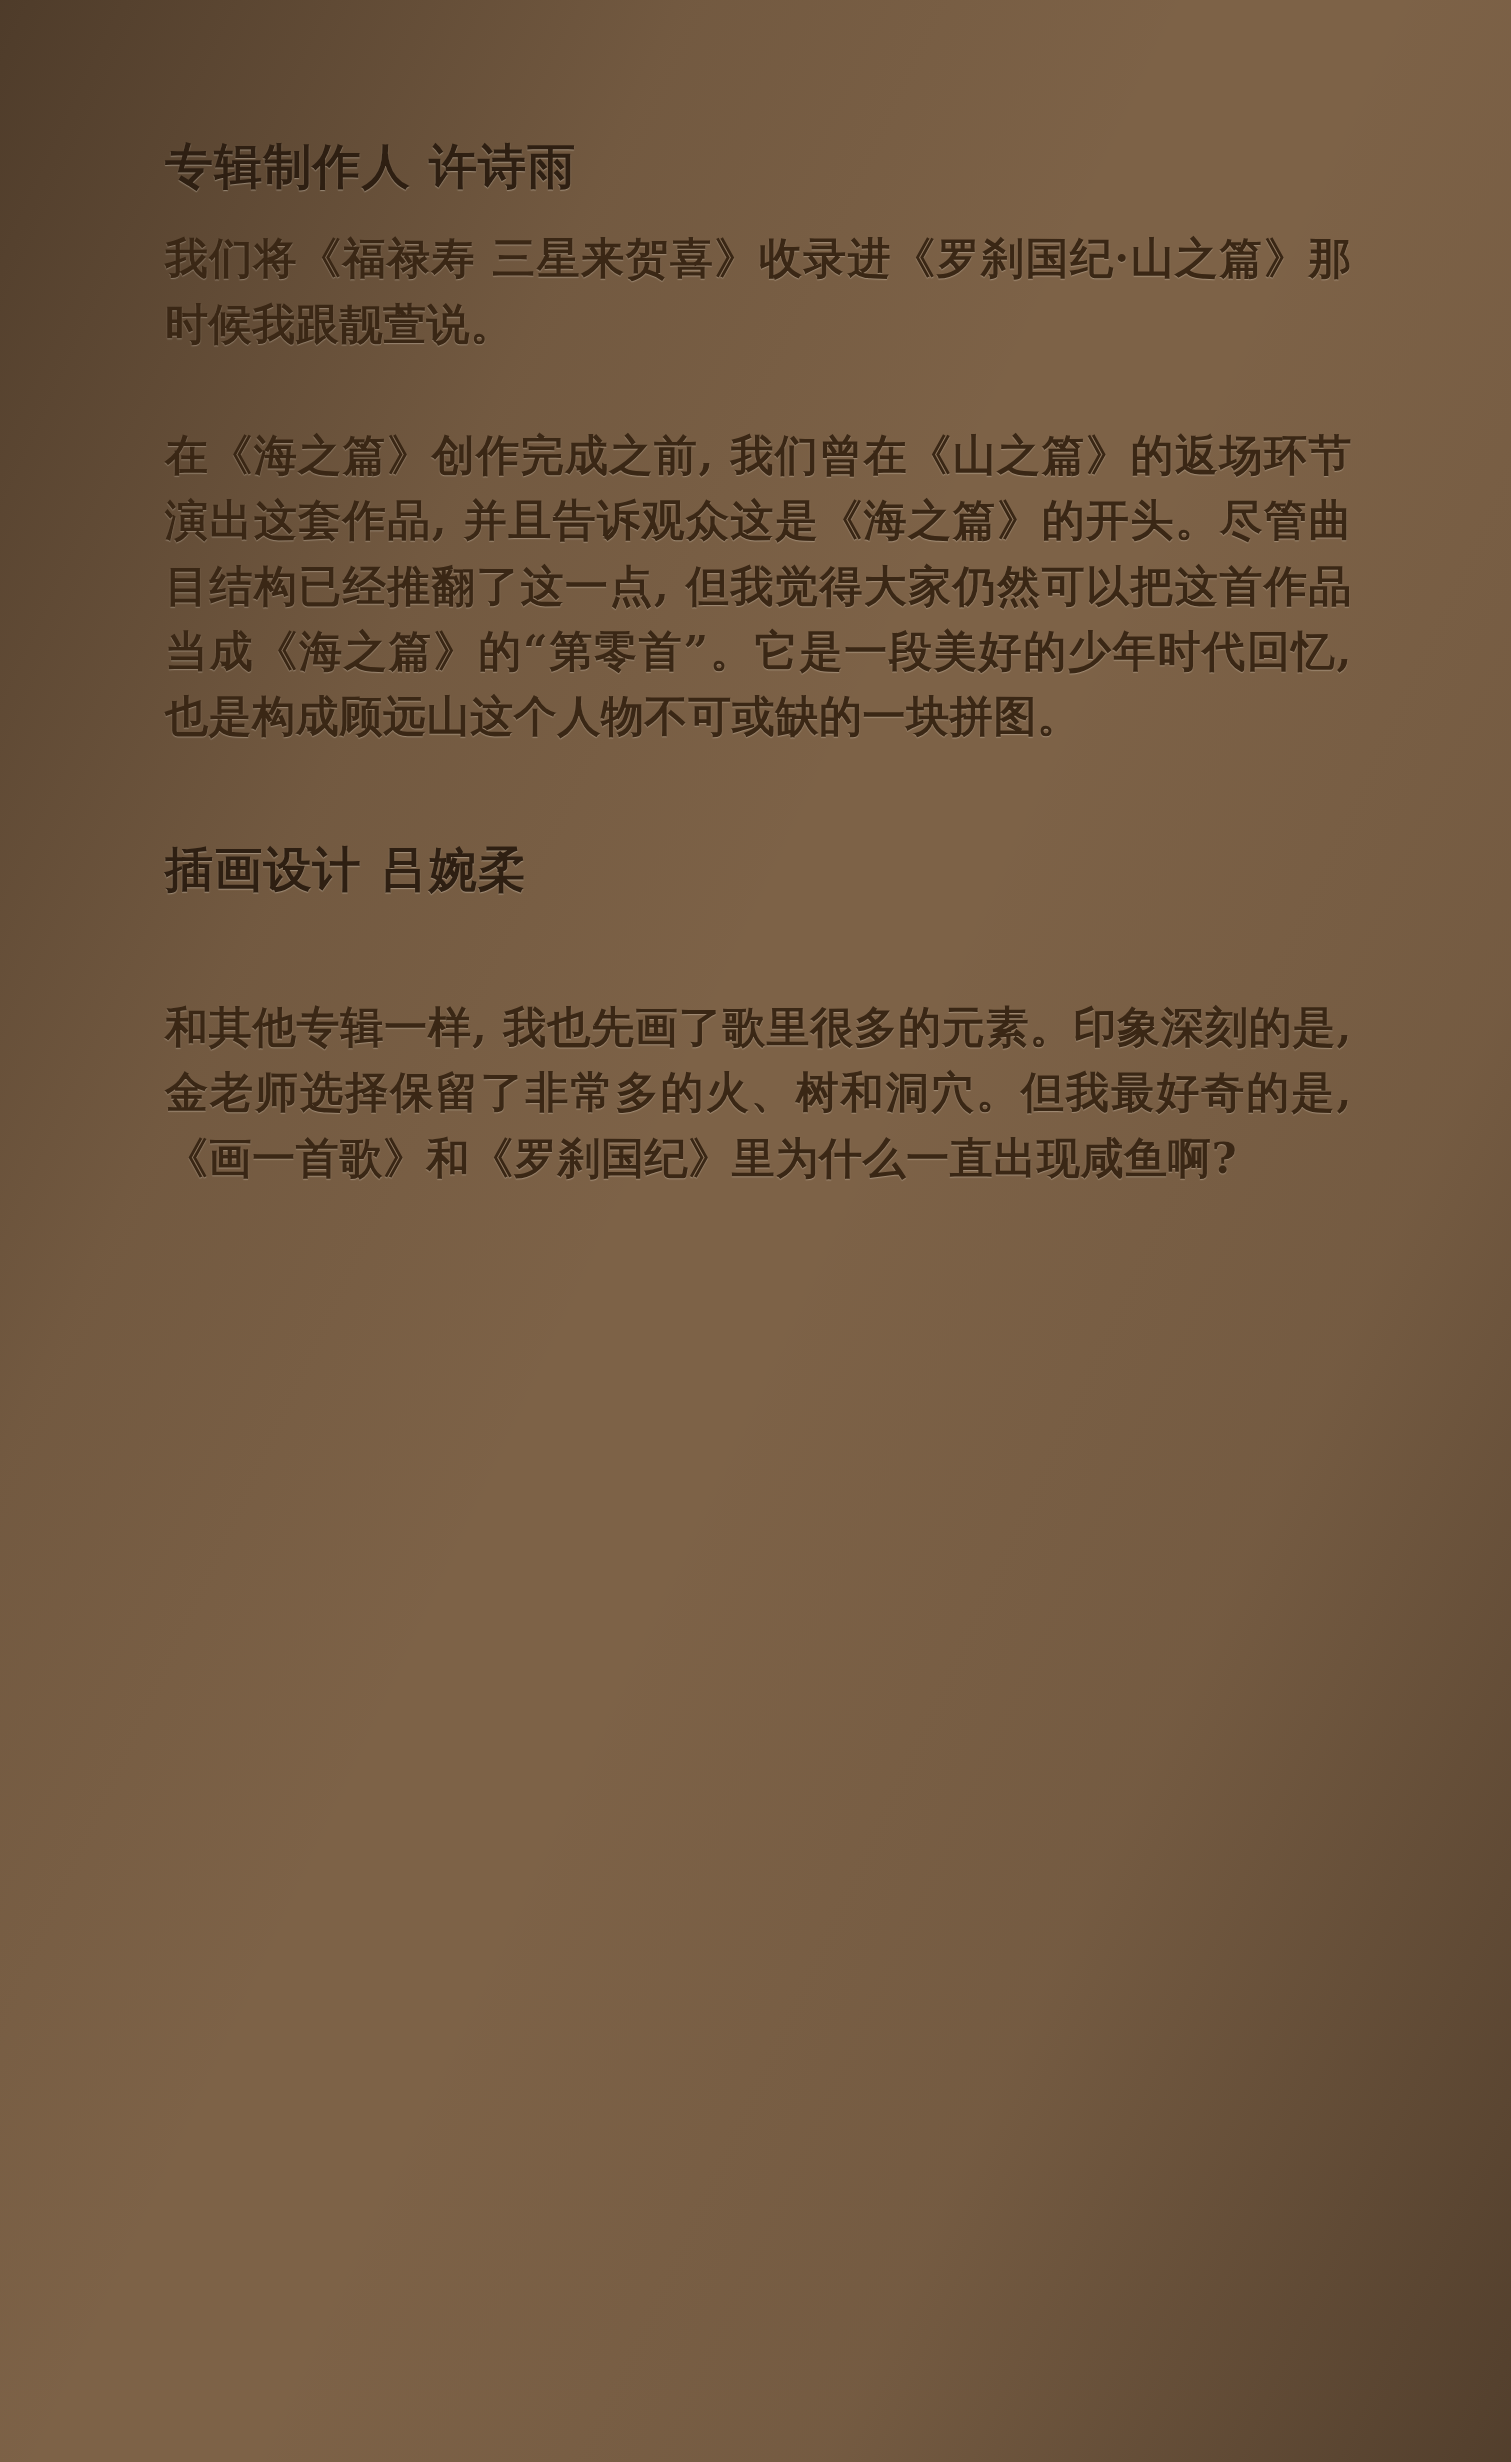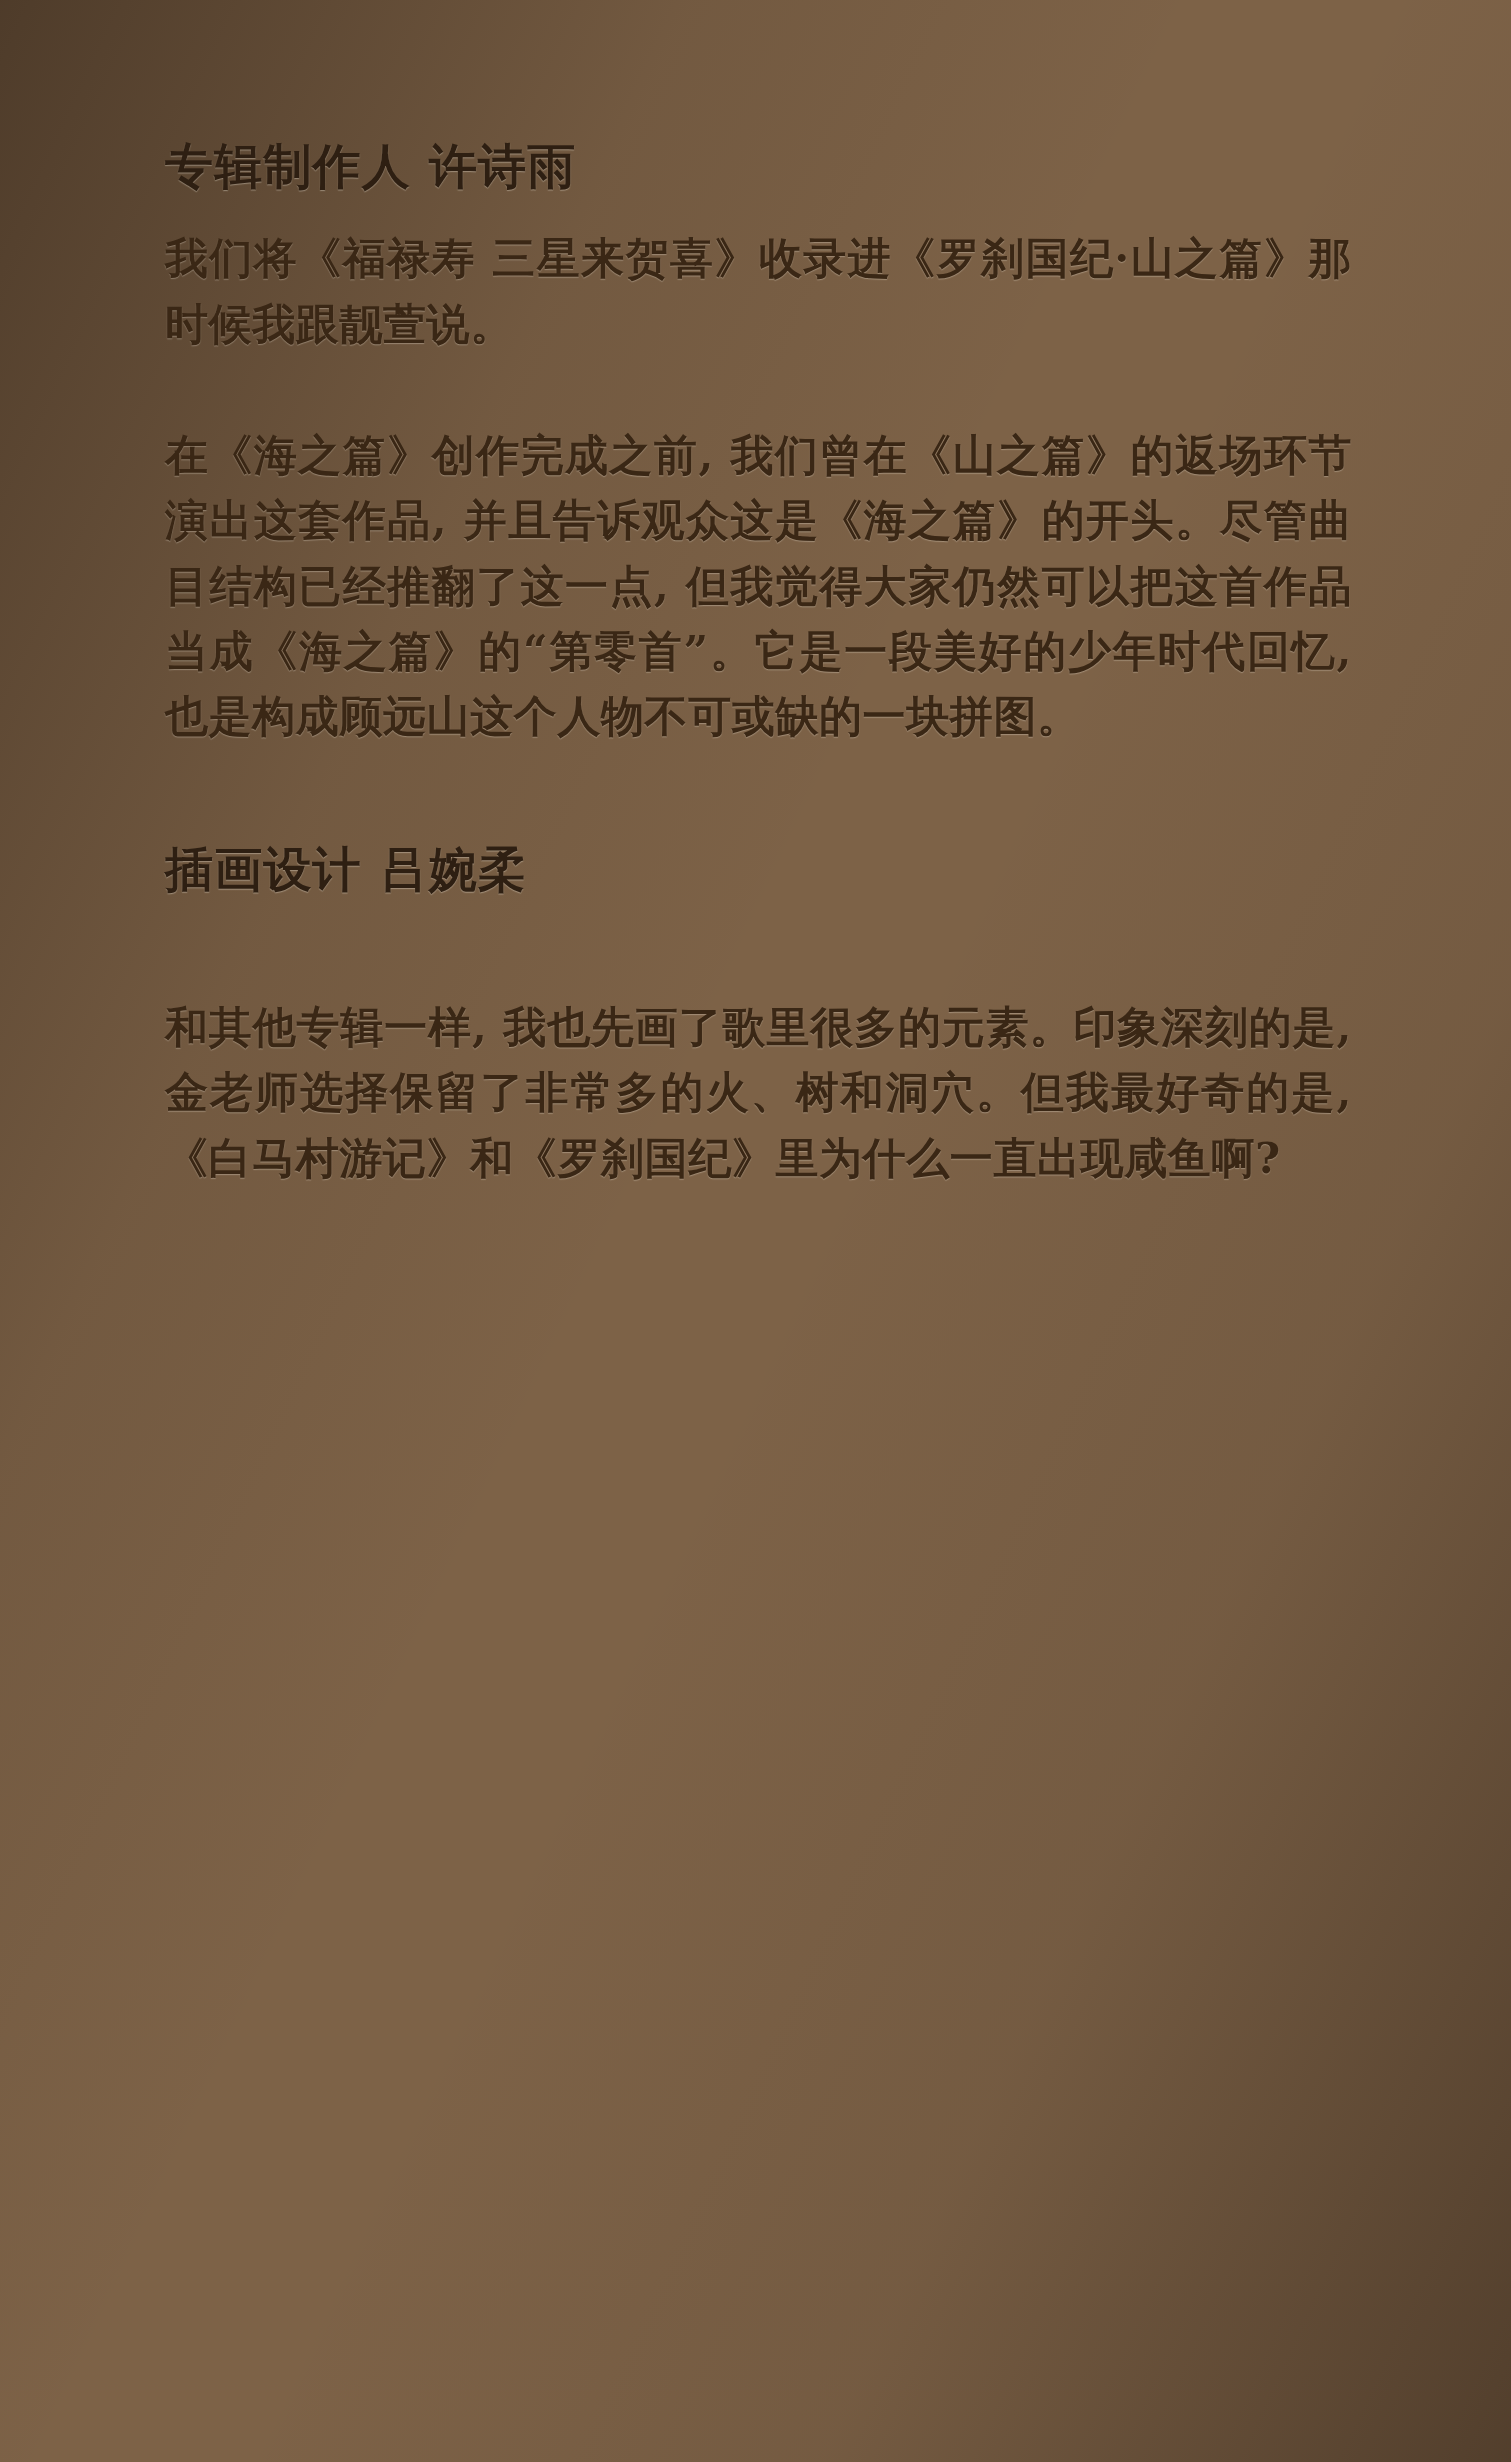--- a/index.html
+++ b/index.html
@@ -85,17 +85,17 @@
 
     <div class="gap-block"></div>
 
     <h2 class="section-title">插画设计 吕婉柔</h2>
 
     <div class="gap-title-para"></div>
 
 
     <div class="gap-para-para"></div>
 
-    <p class="para fade-last">和其他专辑一样, 我也先画了歌里很多的元素。印象深刻的是, 金老师选择保留了非常多的火、树和洞穴。但我最好奇的是,《白马村游记》和《罗刹国纪》里为什么一直出现咸鱼啊?</p>
+    <p class="para fade-last">和其他专辑一样, 我也先画了歌里很多的元素。印象深刻的是, 金老师选择保留了非常多的火、树和洞穴。但我最好奇的是,《画一首歌》和《罗刹国纪》里为什么一直出现咸鱼啊?</p>
 
   </div>
 </div>
 
 
 </body></html>

